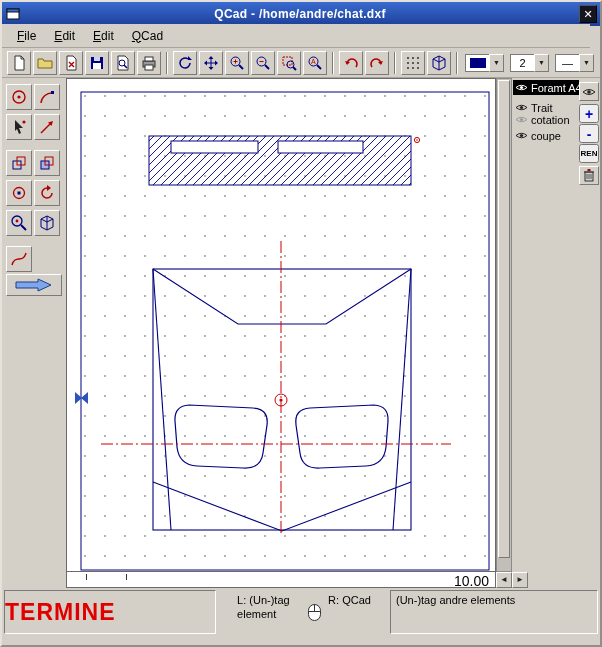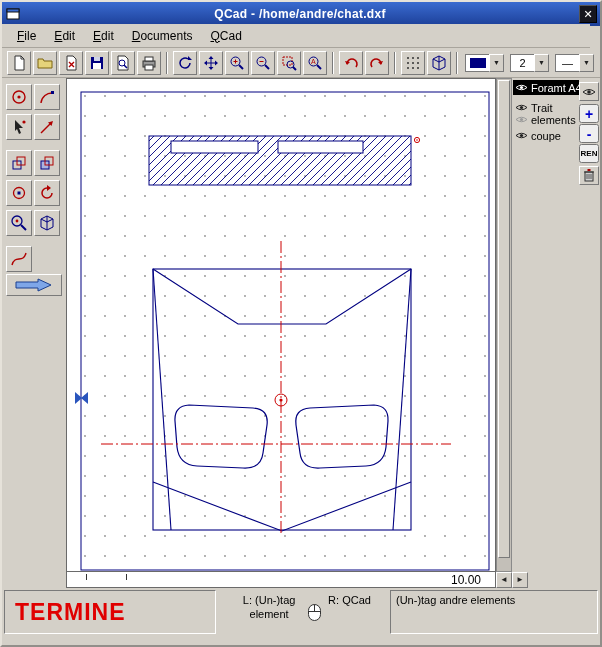--- a/index.html
+++ b/index.html
@@ -29,42 +29,42 @@
   .combo .drop{width:15px;height:18px;font-size:7px;line-height:16px;text-align:center;padding:0;color:#222;}
 
   
   .main{position:absolute;left:0;top:76px;width:598px;height:510px;}
   .left-toolbar{position:absolute;left:0;top:0;width:64px;height:510px;background:#d4d0c8;}
   .lt-btn{position:absolute;width:26px;height:26px;display:flex;align-items:center;justify-content:center;padding:0;}
   .lt-arrow{position:absolute;left:4px;top:196px;width:56px;height:22px;display:flex;align-items:center;justify-content:center;padding:0;}
 
   .viewport{position:absolute;left:64px;top:0;width:430px;height:494px;background:#fff;border:1px solid #6a6a6a;overflow:hidden;}
   .hruler{position:absolute;left:64px;top:494px;width:430px;height:16px;background:#fff;border:1px solid #6a6a6a;border-top:none;}
-  .hruler .coord{position:absolute;right:14px;top:1px;font-size:12px;color:#000;}
+  .hruler .coord{position:absolute;right:6px;top:1px;font-size:14px;color:#000;}
   .tick{position:absolute;top:2px;width:1px;height:6px;background:#333;}
   .vscroll{position:absolute;left:494px;top:0;width:16px;height:494px;background:#c3bfb8;border:1px solid #8a8a8a;}
   .vthumb{position:absolute;left:1px;top:1px;width:12px;height:478px;}
   .scroll-arrow{position:absolute;width:16px;height:16px;font-size:8px;line-height:14px;text-align:center;padding:0;color:#222;}
 
   
   .layer-panel{position:absolute;left:510px;top:0;width:88px;height:510px;background:#d4d0c8;}
   .layer-row{position:absolute;left:1px;width:66px;height:15px;display:flex;align-items:center;gap:3px;padding-left:2px;overflow:hidden;white-space:nowrap;font-size:11px;color:#000;}
   .layer-row.selected{background:#000;color:#fff;}
   .layer-row .lname{overflow:hidden;text-overflow:clip;}
   .eye{flex:0 0 auto;display:inline-flex;}
   .lp-btn{position:absolute;left:67px;width:20px;height:19px;display:flex;align-items:center;justify-content:center;padding:0;font-size:12px;}
   .lp-btn.blue{color:#0000cc;font-weight:bold;font-size:14px;}
   .lp-btn.ren{font-size:8px;font-weight:bold;color:#000;}
 
   
   .statusbar{position:absolute;left:0;top:588px;width:598px;height:46px;}
   .sb-panel{position:absolute;top:0;height:44px;}
-  .sb-mode{left:2px;width:212px;display:flex;align-items:center;padding-left:10px;font-size:23px;font-weight:bold;color:#e00000;letter-spacing:1px;}
+  .sb-mode{left:2px;width:212px;display:flex;align-items:center;font-size:23px;font-weight:bold;color:#e00000;letter-spacing:1px;}
   .sb-mouse{left:218px;width:168px;display:flex;align-items:flex-start;justify-content:center;gap:6px;padding-top:4px;font-size:11px;color:#000;}
-  .sb-mouse .lhint{width:64px;text-align:center;line-height:1.25;}
+  .sb-mouse .lhint{width:64px;text-align:left;line-height:1.25;}
   .sb-mouse svg{margin-top:9px;}
   .sb-action{left:388px;width:208px;font-size:11px;color:#000;padding:3px 5px;}
   button{cursor:default;}
 </style>
 </head>
 <body>
 
 <div class="window">
 
   <div class="titlebar">
@@ -75,21 +75,20 @@
       </svg>
     </span>
     <span class="title">QCad - /home/andre/chat.dxf</span>
     <button class="close-btn"><span>✕</span></button>
   </div>
 
   <div class="menubar">
     <span class="menu-item">File</span>
     <span class="menu-item">Edit</span>
     <span class="menu-item">Edit</span>
-    <span class="menu-item">Documents</span>
     <span class="menu-item">QCad</span>
   </div>
 
   <div class="toolbar">
     <button class="tb-btn raised">
       <svg width="16" height="16">
           <path d="M4 1h6l3 3v11H4z" fill="#fff" stroke="#333"></path>
           <path d="M10 1v3h3" fill="none" stroke="#333"></path>
         </svg>
     </button>
@@ -367,21 +366,21 @@
           </span>
         <span class="lname">Trait</span>
       </div>
       <div class="layer-row" style="top:34px">
         <span class="eye">
             <svg width="13" height="9">
               <path d="M1 4.5Q6.5 0 12 4.5Q6.5 9 1 4.5Z" fill="none" stroke="#9a9a9a"></path>
               <circle cx="6.5" cy="4.5" r="1.6" fill="#9a9a9a"></circle>
             </svg>
           </span>
-        <span class="lname">elements</span>
+        <span class="lname">cotation</span>
       </div>
       <div class="layer-row" style="top:50px">
         <span class="eye">
             <svg width="13" height="9">
               <path d="M1 4.5Q6.5 0 12 4.5Q6.5 9 1 4.5Z" fill="none" stroke="#222"></path>
               <circle cx="6.5" cy="4.5" r="1.6" fill="#222"></circle>
             </svg>
           </span>
         <span class="lname">coupe</span>
       </div>

